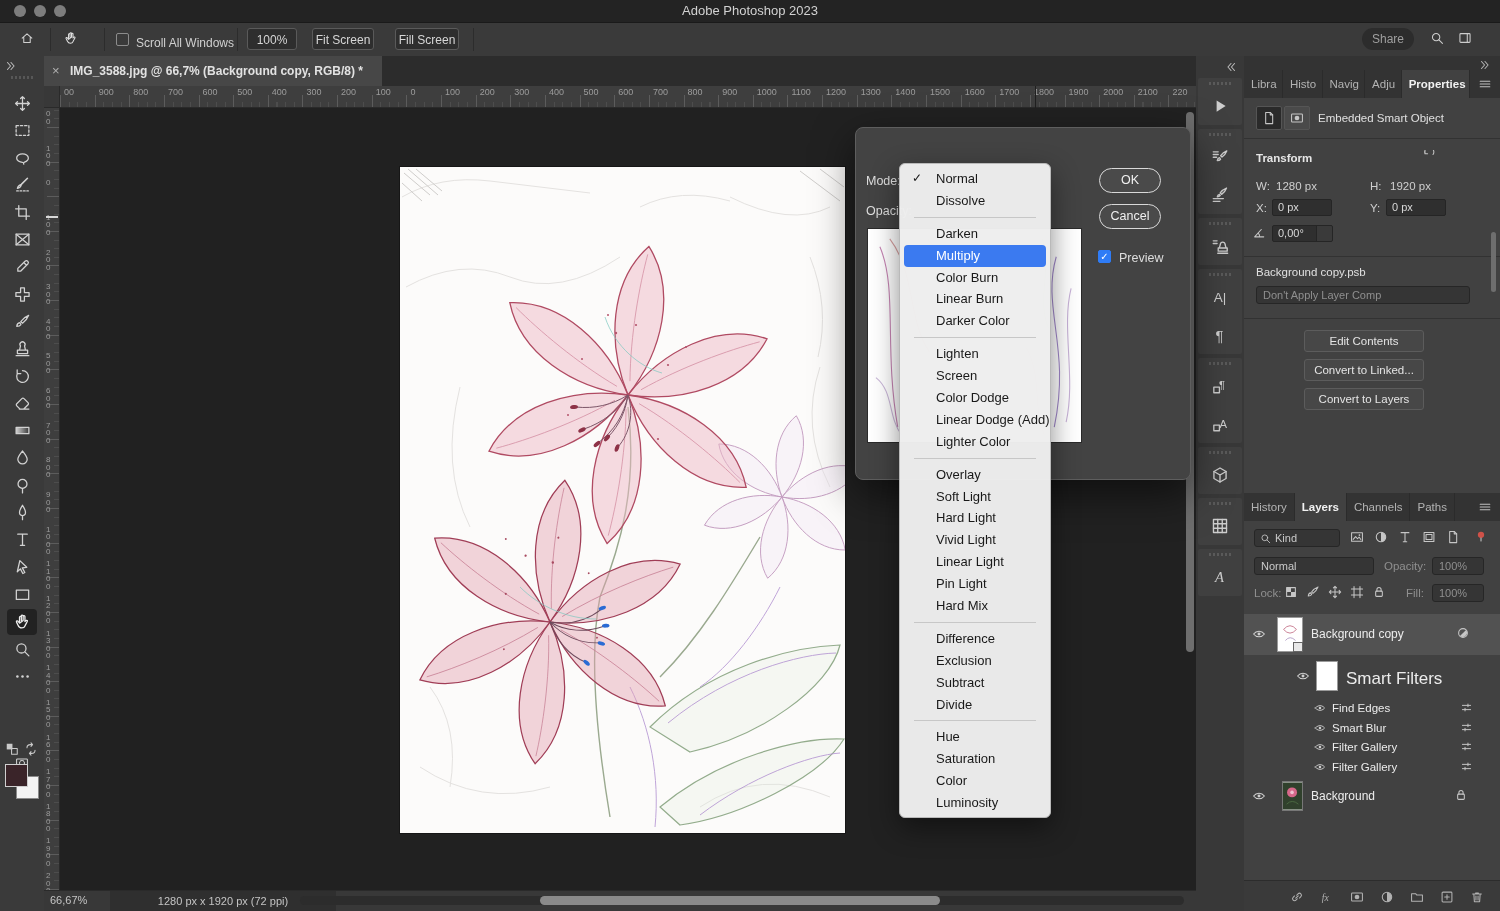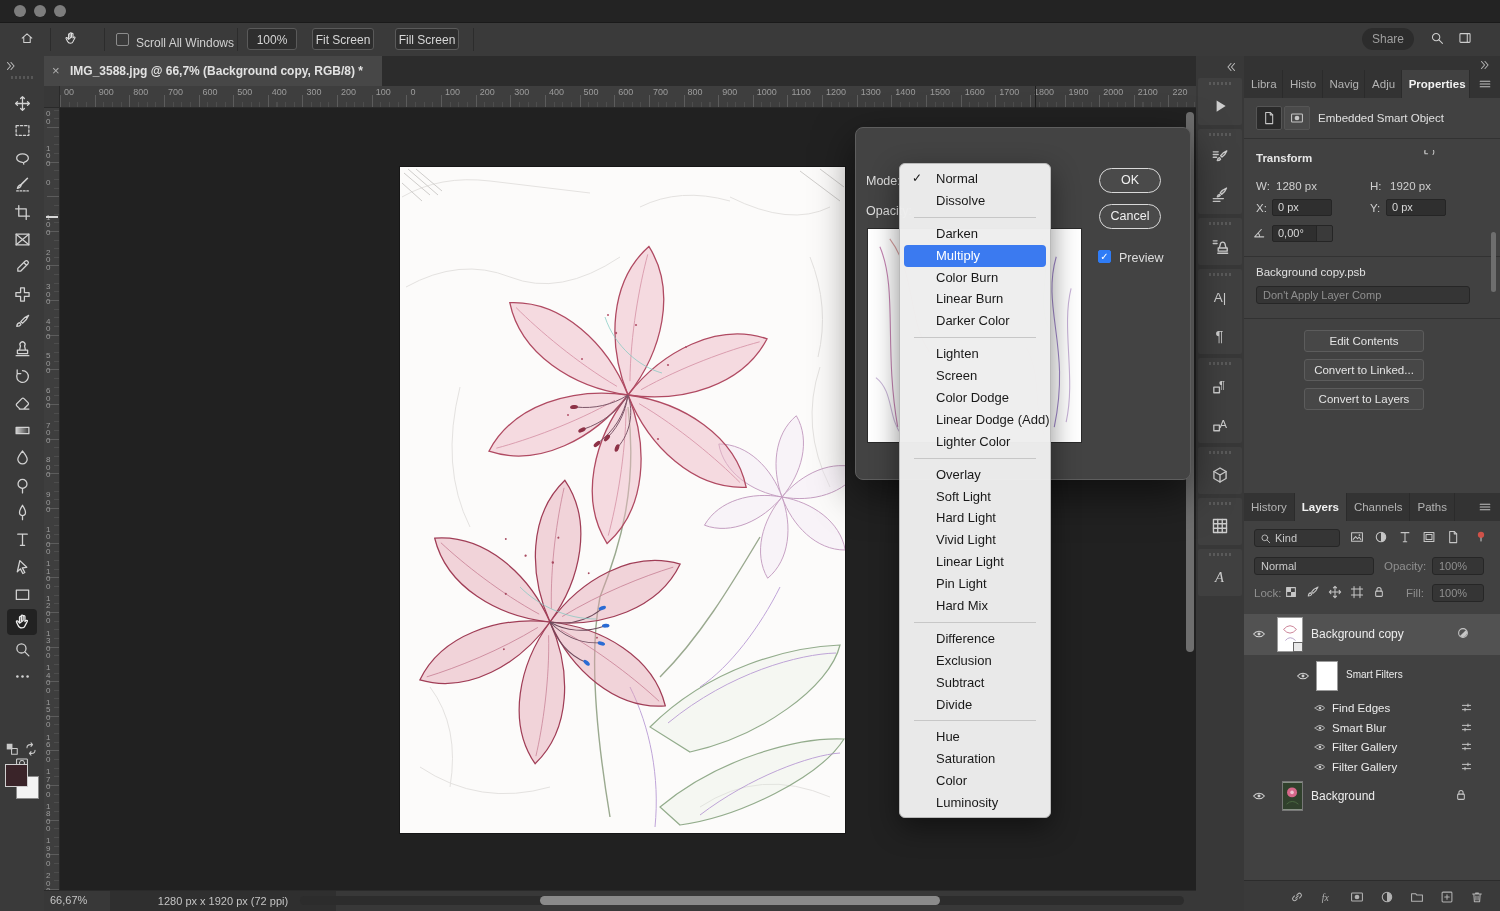--- a/index.html
+++ b/index.html
@@ -125,20 +125,21 @@
 </style>
 </head>
 <body>
 
 <div id="app">
 
   <div id="titlebar" class="abs">
     <div class="tl" style="left:14px"></div>
     <div class="tl" style="left:34px"></div>
     <div class="tl" style="left:54px"></div>
+    <div class="title">Adobe Photoshop 2023</div>
   </div>
 
   <div id="optionsbar" class="abs">
     <span class="abs" style="left:20px;top:8px;color:#cfcfcf">
         <svg viewBox="0 0 16 16" width="14" height="14" fill="none" stroke="currentColor" stroke-width="1.2" stroke-linecap="round" stroke-linejoin="round">
           <path d="M2.5 8.2L8 3.2l5.5 5M4.3 7v6.2h7.4V7"></path>
         </svg>
       </span>
     <div class="vsep" style="left:50px"></div>
     <span class="abs" style="left:64px;top:8px;color:#e0e0e0">
@@ -931,21 +932,21 @@
       </div>
 
       <div class="layer-row" style="top:136px;height:40px">
         <span class="eyebox" style="left:52px;top:12px">
             <svg viewBox="0 0 16 16" width="14" height="14" fill="none" stroke="currentColor" stroke-width="1.2" stroke-linecap="round" stroke-linejoin="round">
               <path d="M1.8 8S4.2 4.8 8 4.8 14.2 8 14.2 8 11.8 11.2 8 11.2 1.8 8 1.8 8z"></path>
               <circle cx="8" cy="8" r="1.7" fill="currentColor" stroke="none"></circle>
             </svg>
           </span>
         <div class="thumb" style="left:72px;top:4px;width:22px;height:30px"></div>
-        <span class="lname abs" style="left:102px;top:12px;font-size:10px">Smart Filters</span>
+        <span class="lname abs" style="left:102px;top:12px;font-size:17px">Smart Filters</span>
       </div>
 
       <div id="filter-entries">
           <div class="layer-row" style="top: 178px; height: 19px;">
             <span class="eyebox" style="left:70px;top:3px">
               <svg viewBox="0 0 16 16" width="12" height="12" fill="none" stroke="currentColor" stroke-width="1.2" stroke-linecap="round" stroke-linejoin="round">
                 <path d="M1.8 8S4.2 4.8 8 4.8 14.2 8 14.2 8 11.8 11.2 8 11.2 1.8 8 1.8 8z"></path>
                 <circle cx="8" cy="8" r="1.7" fill="currentColor" stroke="none"></circle>
               </svg>
             </span>

